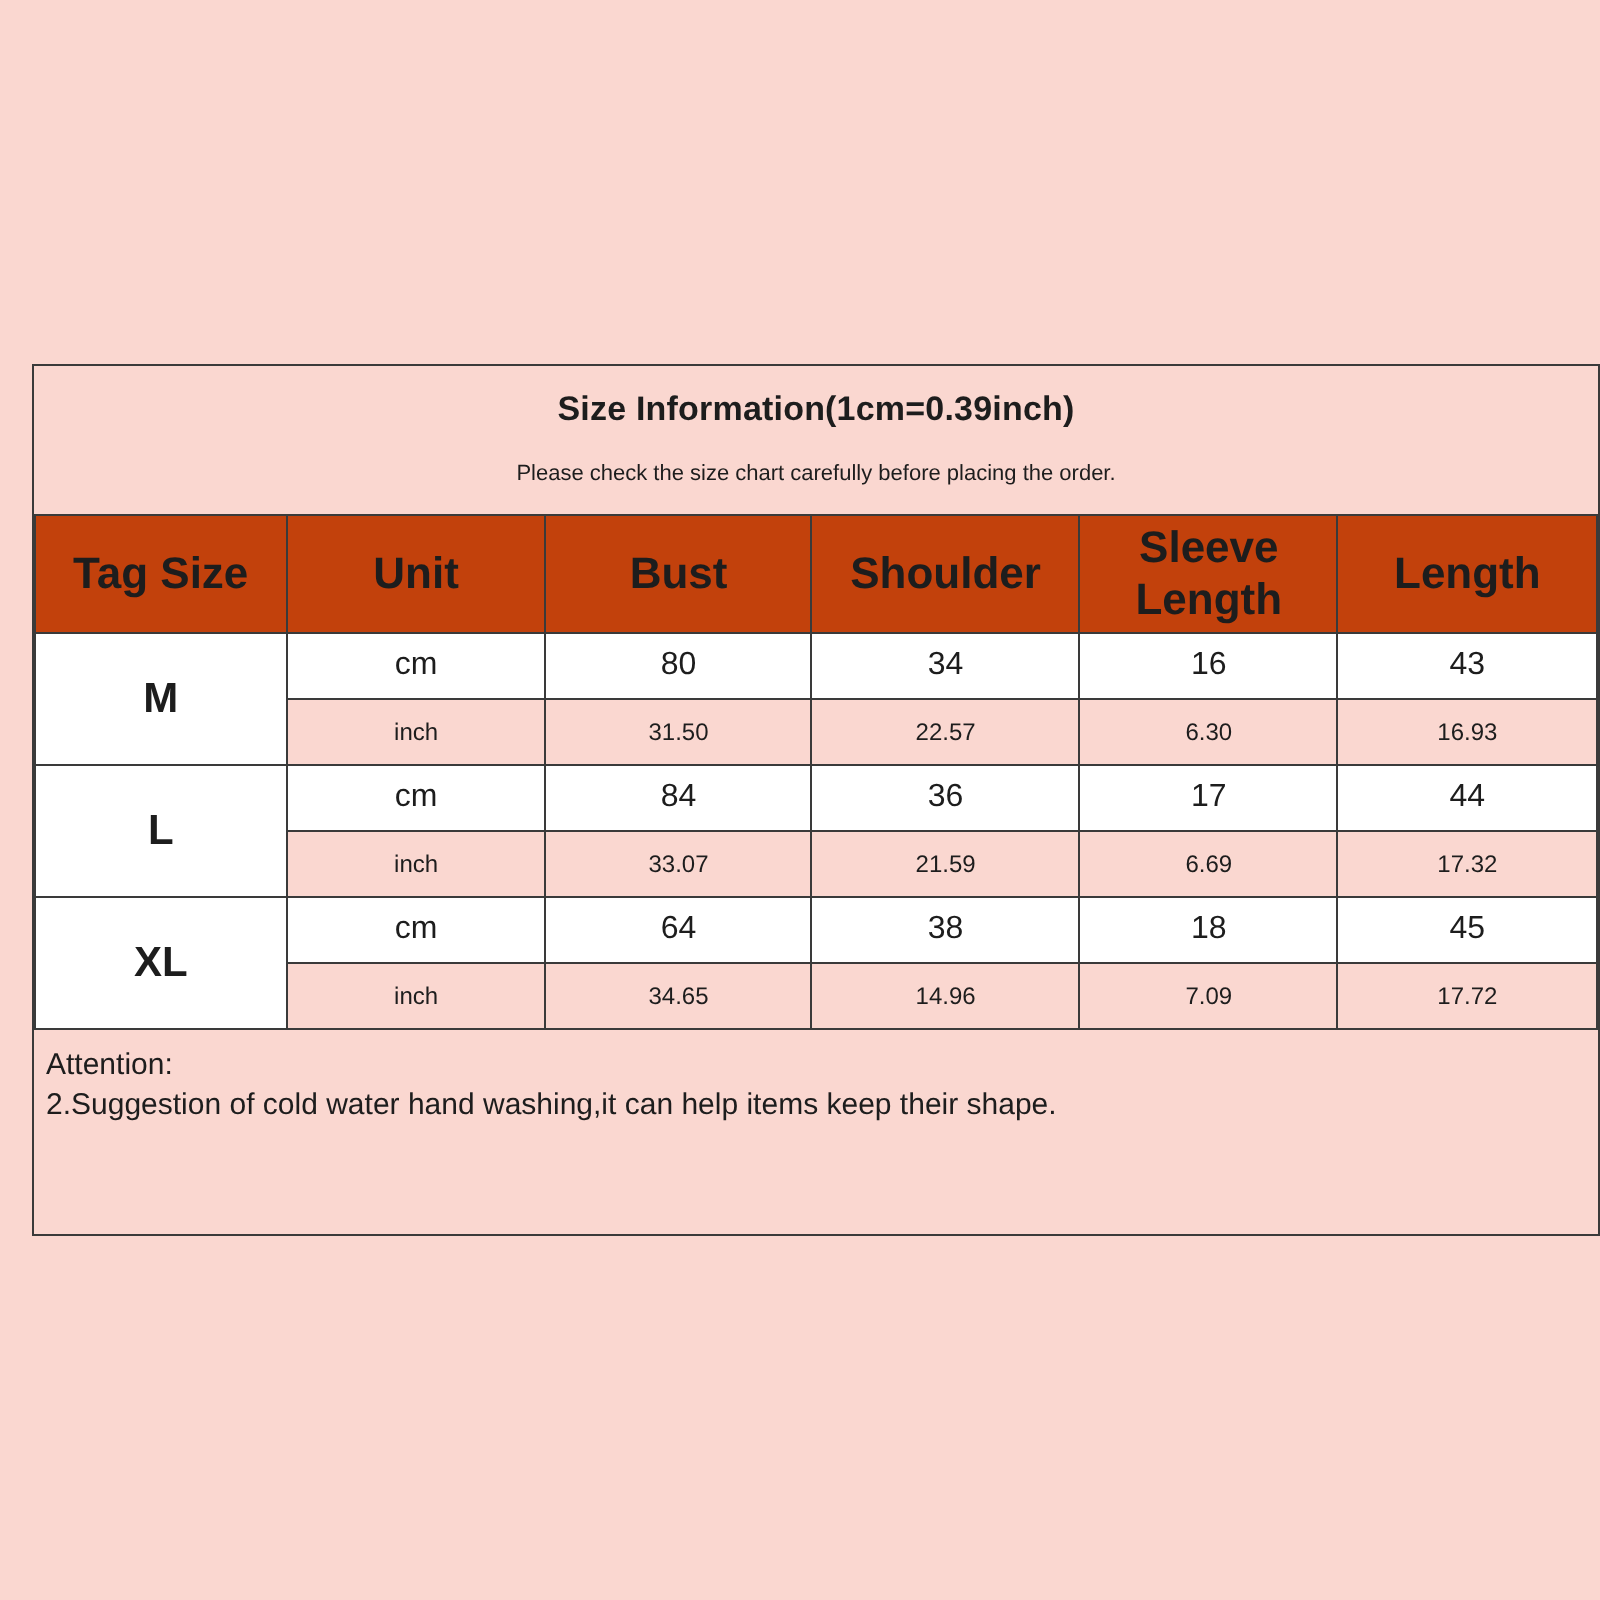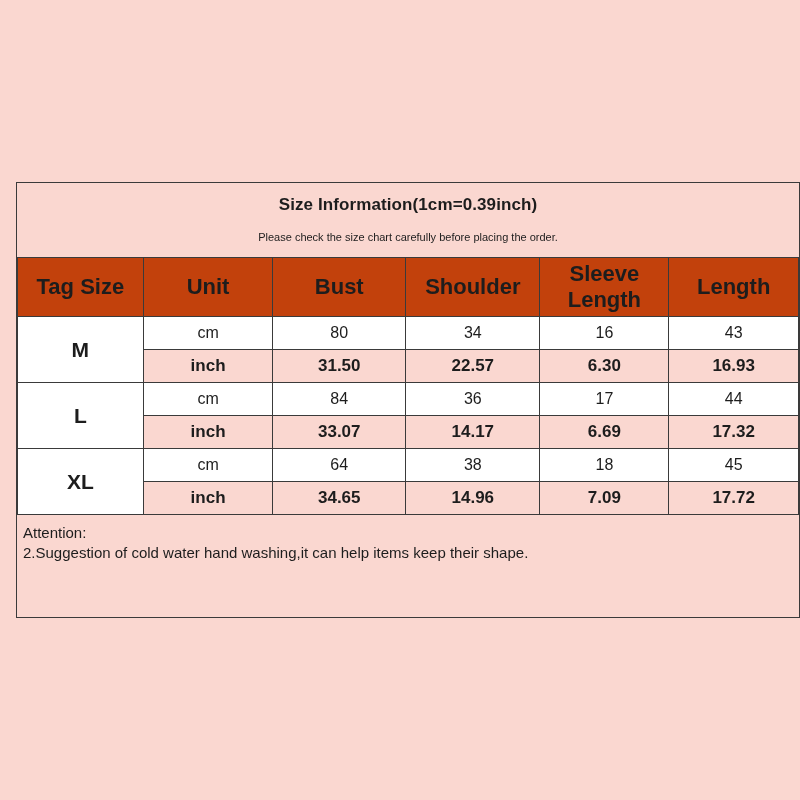--- a/index.html
+++ b/index.html
@@ -74,22 +74,21 @@
     background: #ffffff;
   }
   tr.row-cm td.datacell {
     background: #ffffff;
     height: 30px;
     font-size: 16px;
   }
   tr.row-inch td.datacell {
     background: #fad7d0;
     height: 30px;
-    font-size: 17px;
-    font-weight: bold;
+    font-size: 12px;
   }
   .attention {
     padding: 8px 6px 0 6px;
     font-size: 15px;
     line-height: 1.34;
     color: #1d1d1d;
   }
   .attention div {
     white-space: normal;
   }
@@ -143,21 +142,21 @@
           <td class="tagcell" rowspan="2">L</td>
           <td class="datacell">cm</td>
           <td class="datacell">84</td>
           <td class="datacell">36</td>
           <td class="datacell">17</td>
           <td class="datacell">44</td>
         </tr>
         <tr class="row-inch">
           <td class="datacell">inch</td>
           <td class="datacell">33.07</td>
-          <td class="datacell">14.17</td>
+          <td class="datacell">21.59</td>
           <td class="datacell">6.69</td>
           <td class="datacell">17.32</td>
         </tr>
 
         <tr class="row-cm">
           <td class="tagcell" rowspan="2">XL</td>
           <td class="datacell">cm</td>
           <td class="datacell">64</td>
           <td class="datacell">38</td>
           <td class="datacell">18</td>

